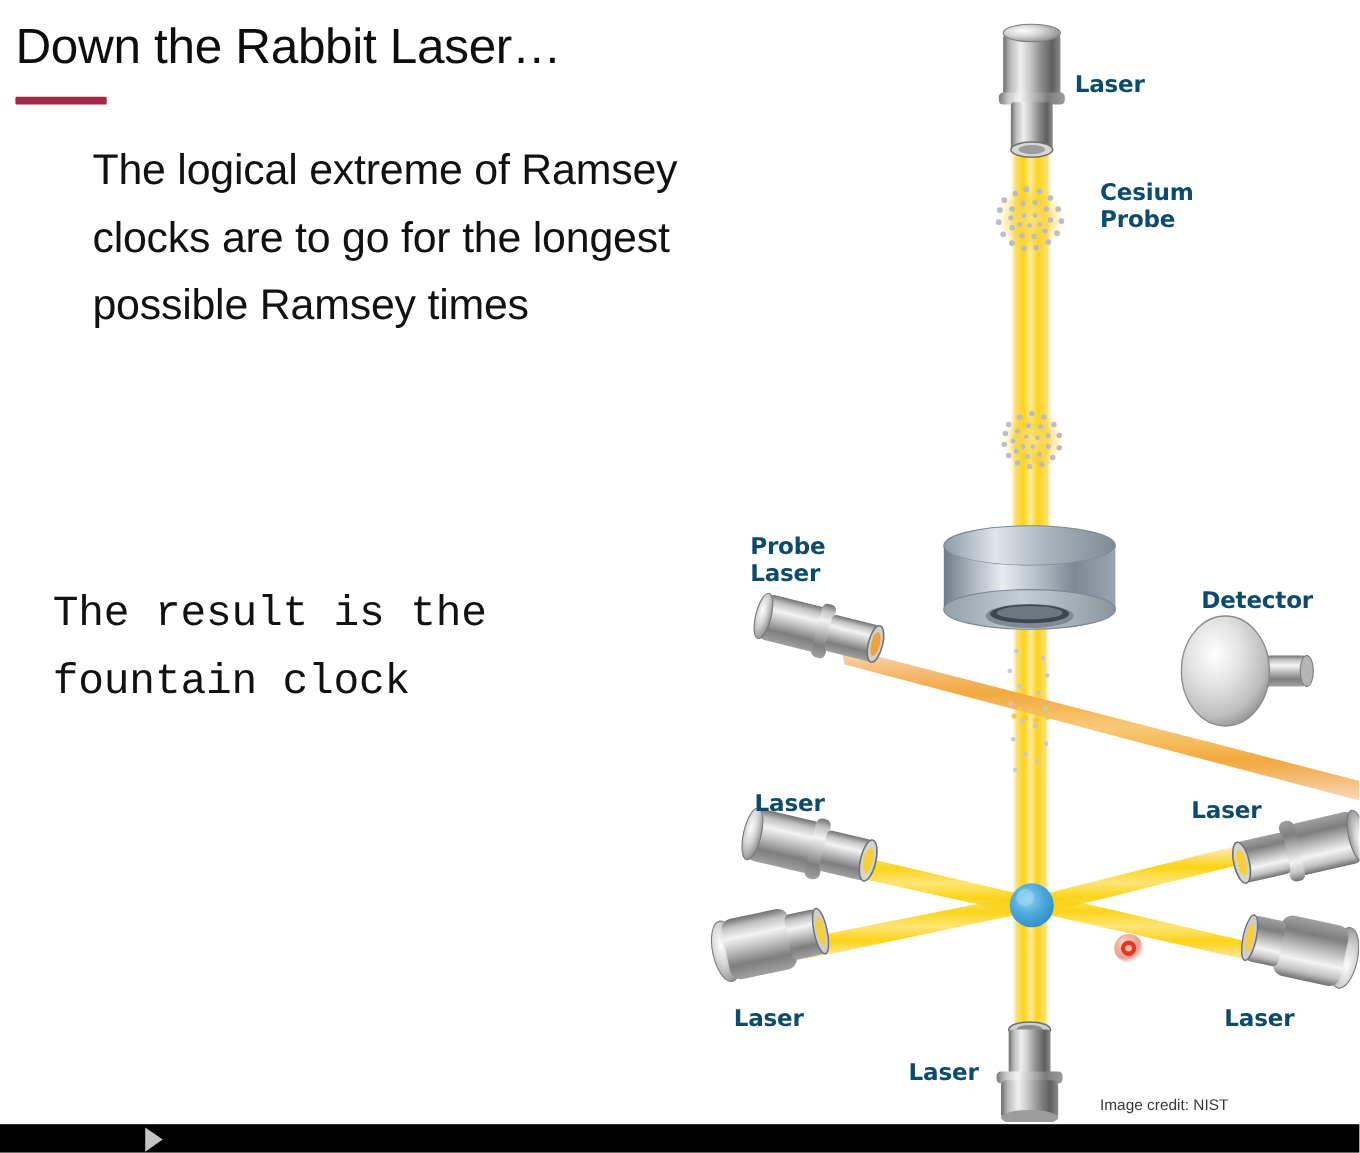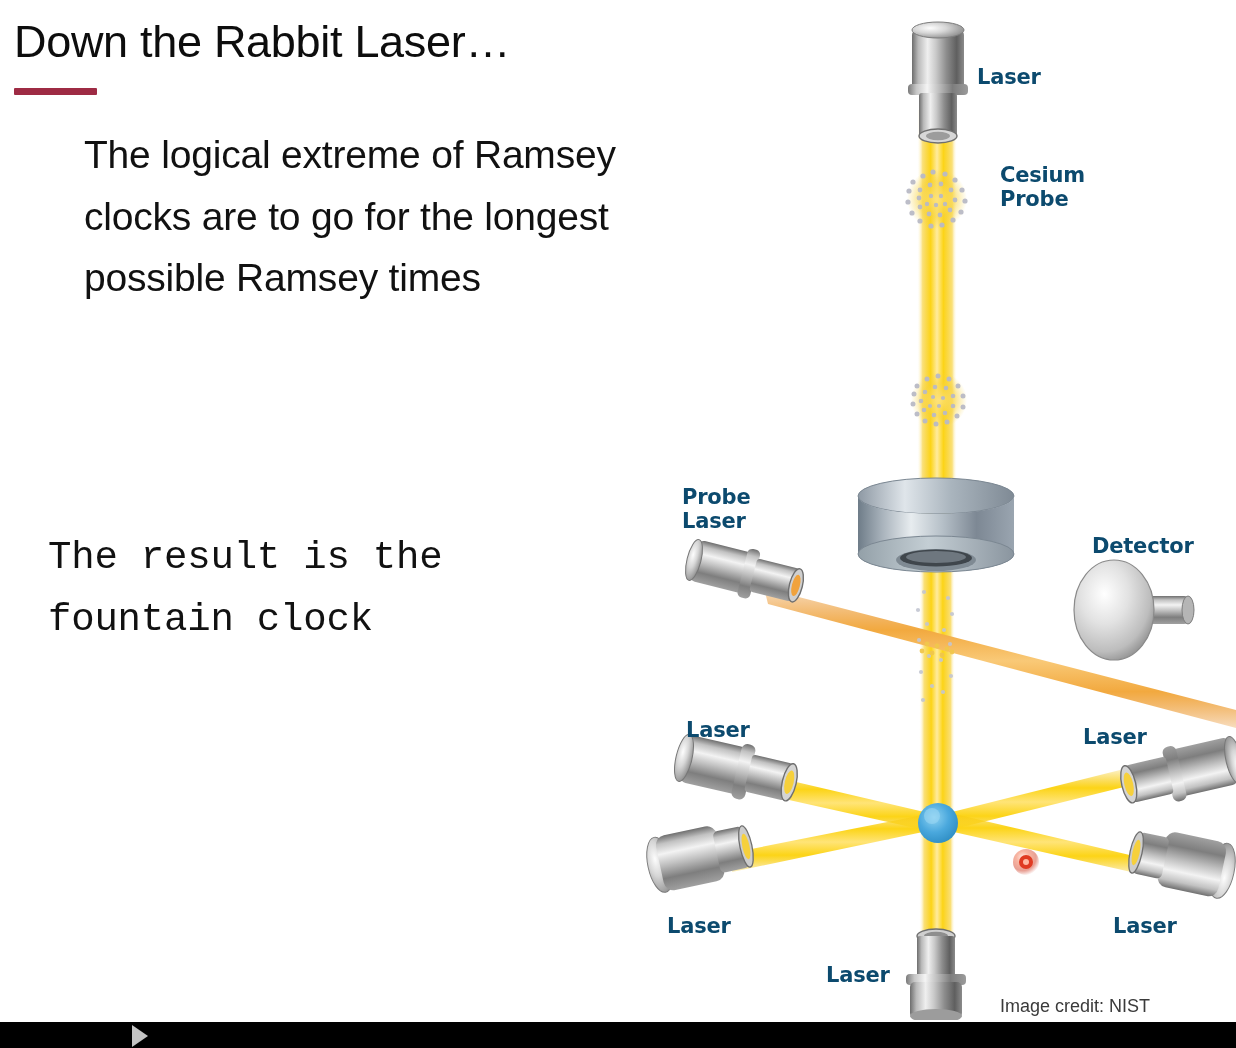--- a/index.html
+++ b/index.html
@@ -42,21 +42,21 @@
   #lbl-detector       { left:456px; top:535px; }
   #lbl-laser-ul       { left:50px;  top:719px; }
   #lbl-laser-ur       { left:447px; top:726px; }
   #lbl-laser-ll       { left:31px;  top:915px; }
   #lbl-laser-lr       { left:477px; top:915px; }
   #lbl-laser-bottom   { left:190px; top:964px; }
 
   #credit{
     position:absolute; left:364px; top:996px;
     font-family:"Liberation Sans","DejaVu Sans",sans-serif;
-    font-size:18px; font-weight:400; color:#3a3a3a; white-space:nowrap;
+    font-size:14px; font-weight:400; color:#3a3a3a; white-space:nowrap;
   }
 
   
   #player-bar{
     position:absolute; left:0; bottom:0; width:1236px; height:26px;
     background:#000000;
   }
   #player-play-icon{
     position:absolute; left:118px; top:1px; width:44px; height:26px;
     overflow:hidden;

